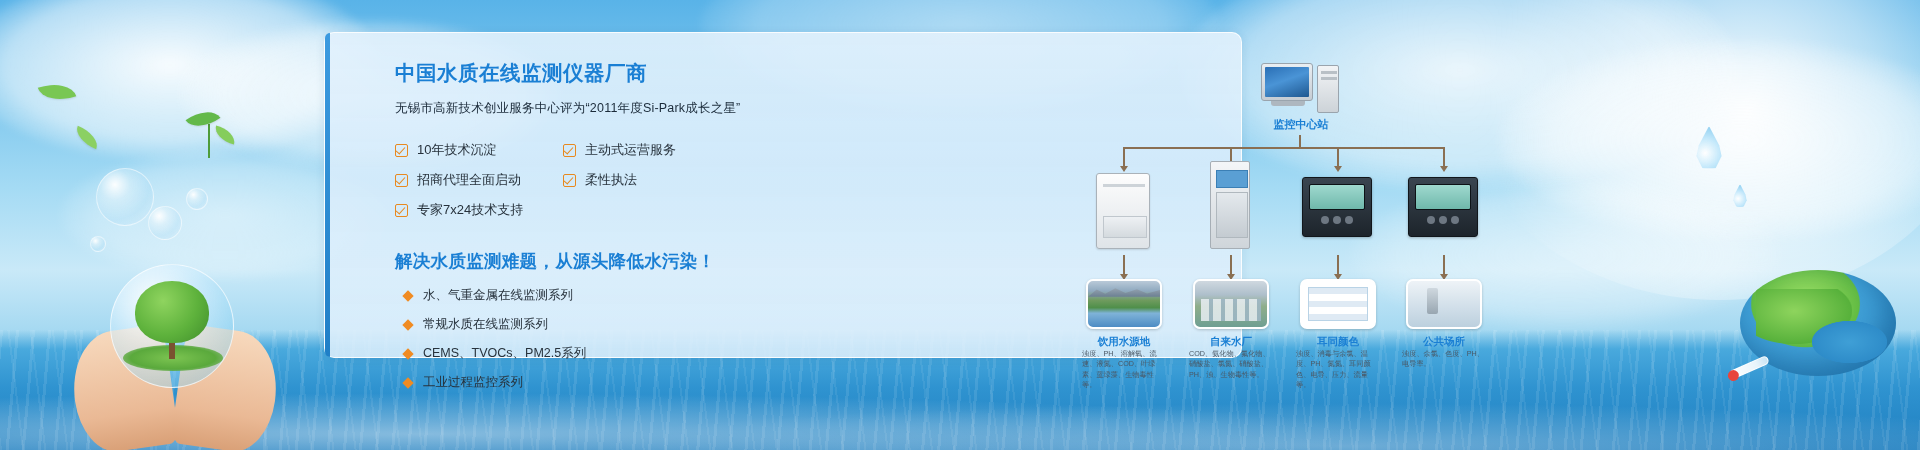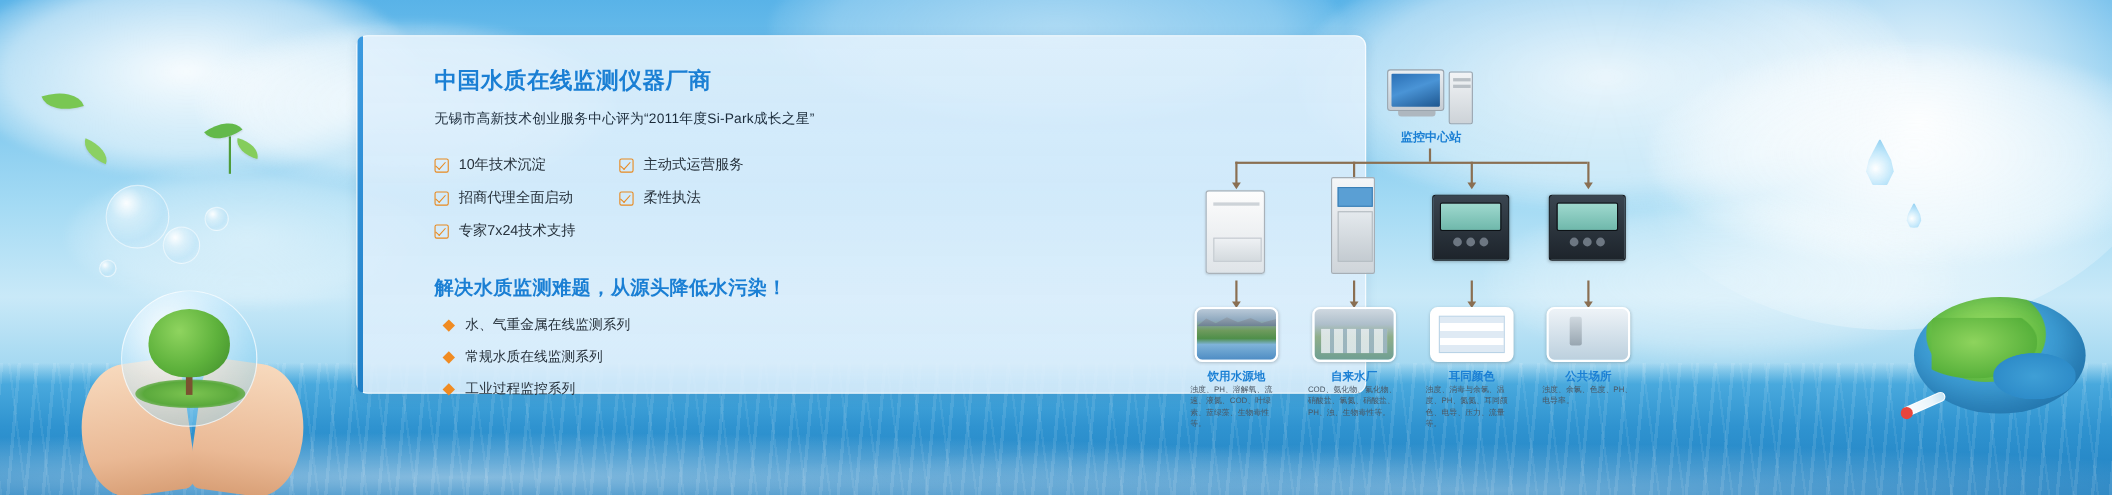--- a/index.html
+++ b/index.html
@@ -275,20 +275,24 @@
       <div class="bul">
         <span class="dia"></span>
         <span class="bul-label">水、气重金属在线监测系列</span>
       </div>
       <div class="bul">
         <span class="dia"></span>
         <span class="bul-label">常规水质在线监测系列</span>
       </div>
       <div class="bul">
         <span class="dia"></span>
+        <span class="bul-label">CEMS、TVOCs、PM2.5系列</span>
+      </div>
+      <div class="bul">
+        <span class="dia"></span>
         <span class="bul-label">工业过程监控系列</span>
       </div>
     </div>
   </div>
 
   <div class="diagram">
 
     <div class="pc">
       <div class="monitor">
           <div class="screen"></div>

